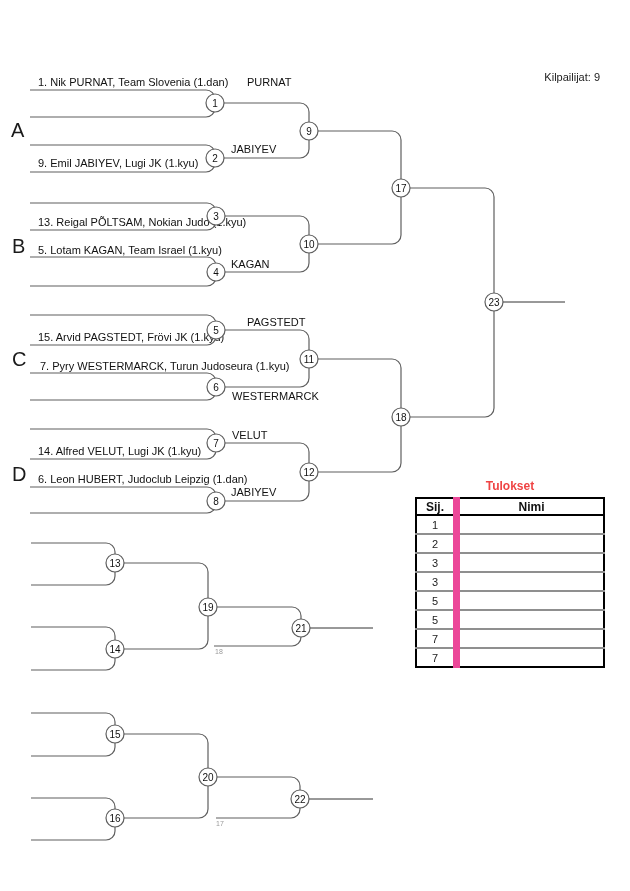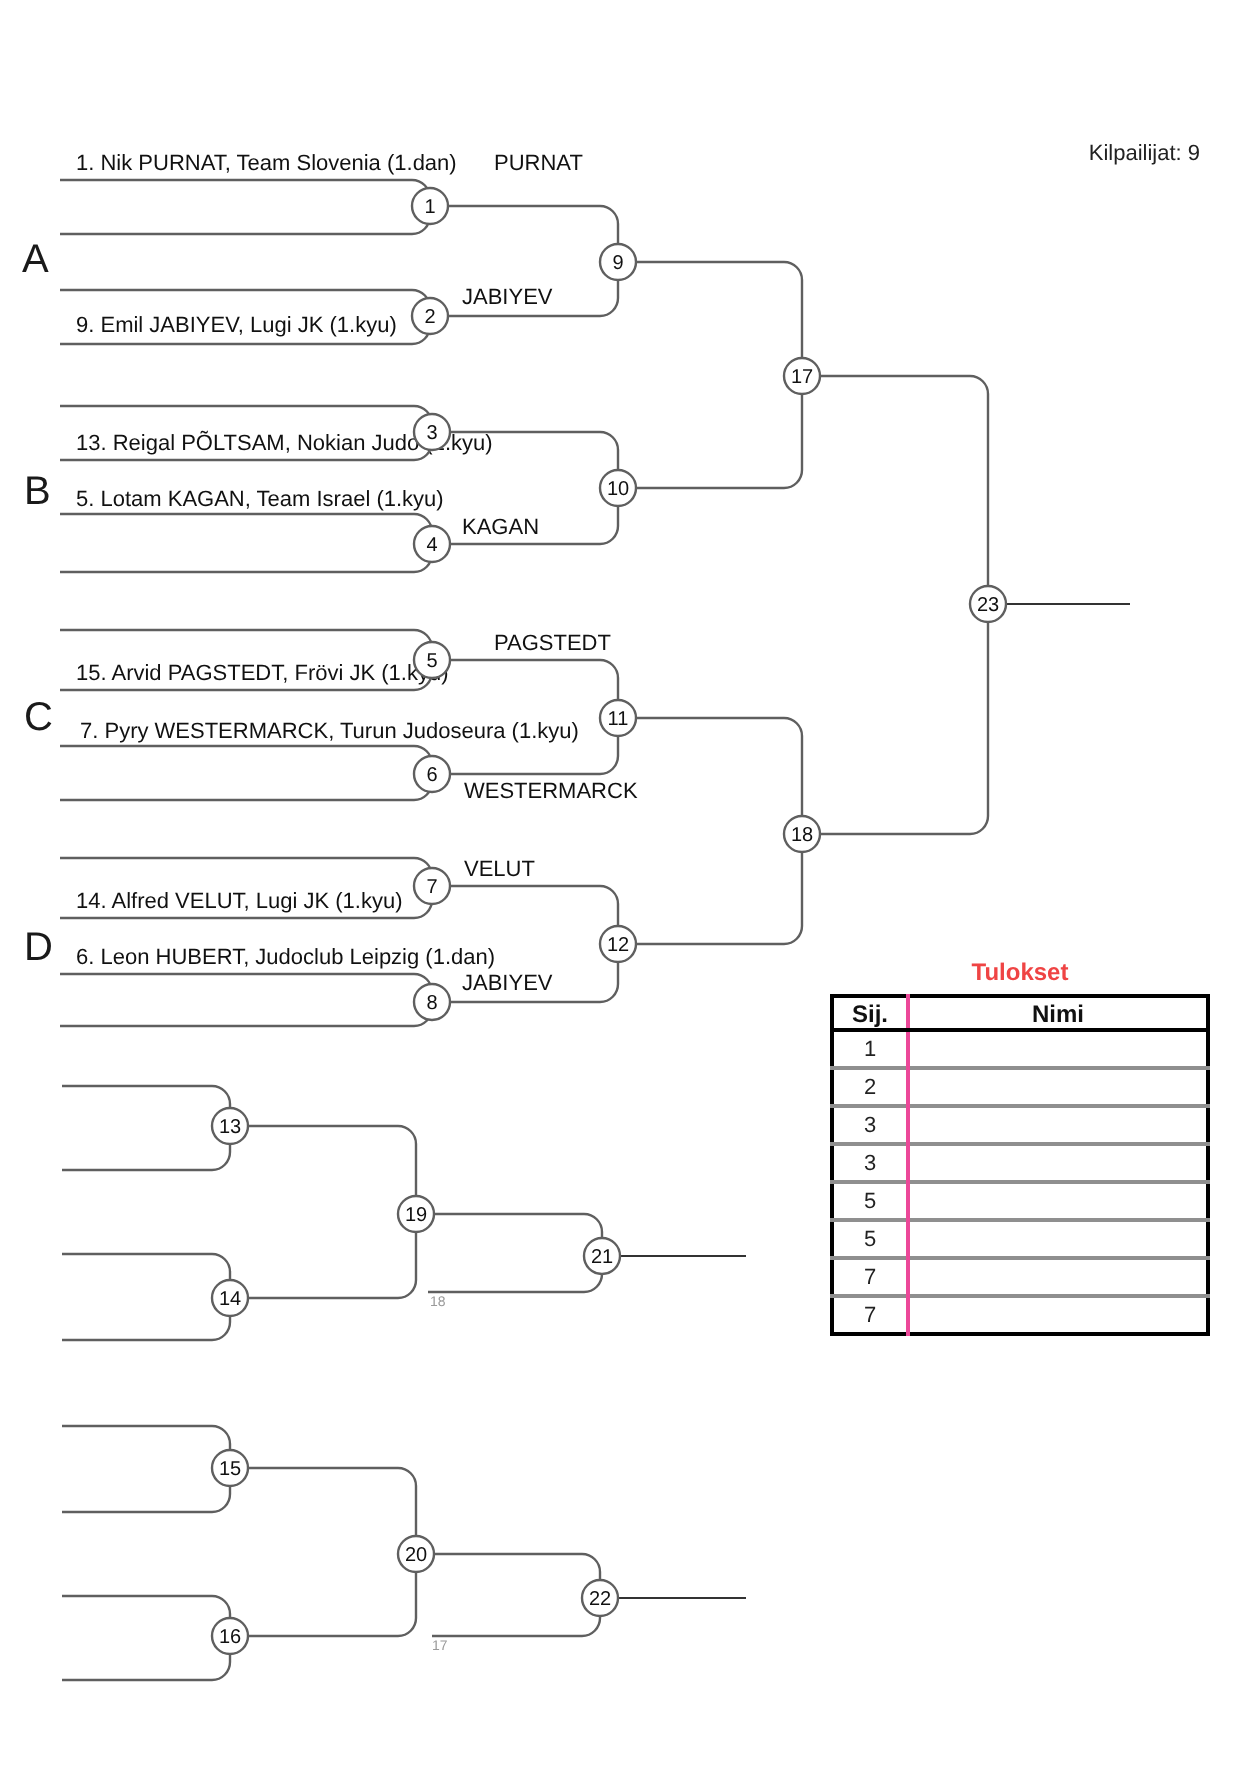--- a/index.html
+++ b/index.html
@@ -17,21 +17,21 @@
   svg path.out{stroke:#333;stroke-width:1;}
   svg circle{fill:#ffffff;stroke:#5f5f5f;stroke-width:1.2;}
   svg text{font-family:"Liberation Sans",sans-serif;font-size:10px;fill:#111;text-anchor:middle;}
   .tbl-title{position:absolute;left:415px;top:479px;width:190px;text-align:center;
              font-size:12px;font-weight:bold;color:#ef4444;}
   table.results{position:absolute;left:415px;top:497px;width:190px;border-collapse:collapse;
                 border:2px solid #000;background:#fff;}
   table.results th{font-size:12px;font-weight:bold;height:15px;border-bottom:2px solid #000;
                    padding:0;text-align:center;color:#111;}
   table.results td{font-size:11px;height:17px;padding:0 3px;color:#222;}
-  table.results .rankcol{width:30px;text-align:center;border-right:2px solid #ec4899;}
+  table.results .rankcol{width:30px;text-align:center;border-right:7px solid #ec4899;}
   table.results tr.datarow td{border-top:2px solid #8f8f8f;}
 </style>
 </head>
 <body>
 
 <div id="page">
 
   <div class="txt subtitle">Kilpailijat: 9</div>
 
   <div class="txt group" style="left:11px;top:119px;">A</div>

